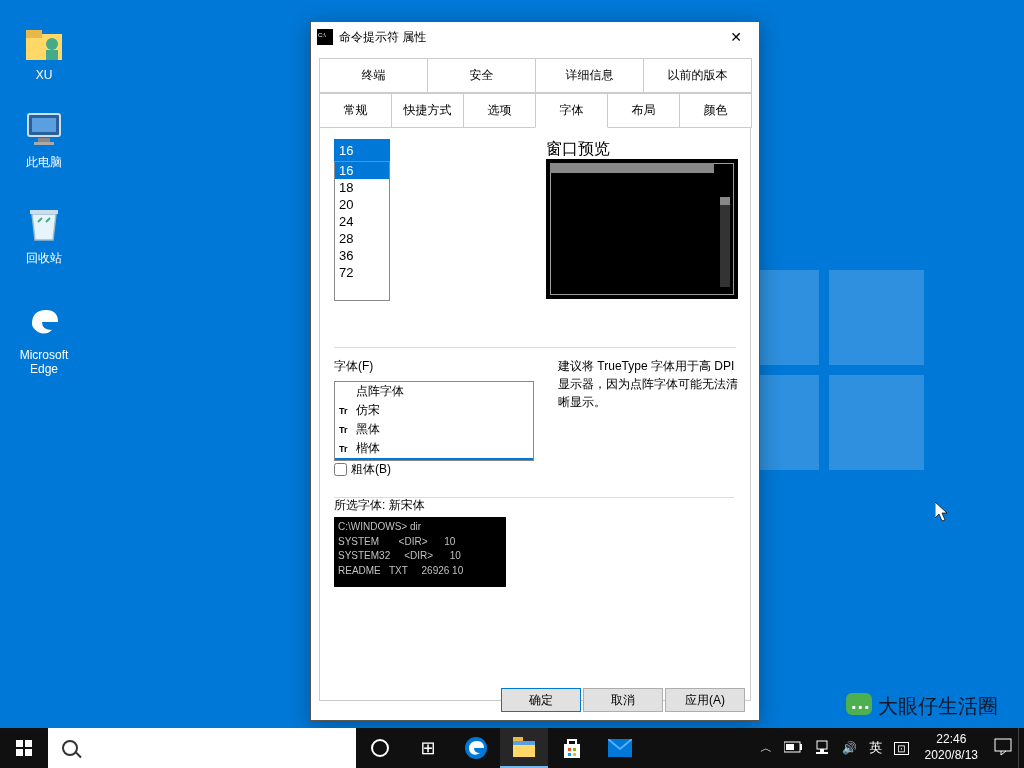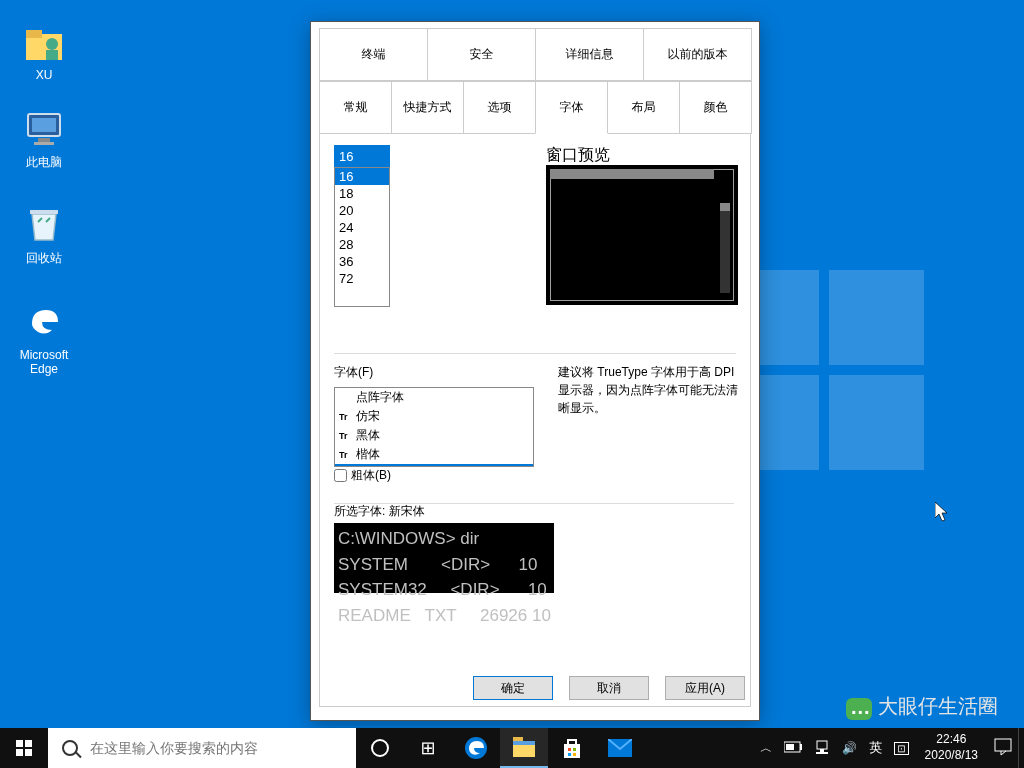--- a/index.html
+++ b/index.html
@@ -24,21 +24,21 @@
 
 .dialog { position:absolute; left:310px; top:21px; width:450px; height:700px; background:#fff; border:1px solid #555; box-shadow:0 4px 20px rgba(0,0,0,0.3); }
 .titlebar { height:30px; display:flex; align-items:center; padding-left:6px; font-size:12px; }
 .titlebar .cmd-icon { width:16px; height:16px; background:#000; margin-right:6px; position:relative; }
 .titlebar .cmd-icon::after { content:"C:\\"; color:#fff; font-size:6px; position:absolute; left:1px; top:3px; }
 .titlebar .title { flex:1; }
 .titlebar .close { width:46px; height:30px; display:flex; align-items:center; justify-content:center; cursor:pointer; font-size:14px; }
 
 .tabs { padding:6px 8px 0 8px; font-size:12px; }
 .tab-row { display:flex; }
-.tab { flex:1; text-align:center; padding:17px 0; border:1px solid #ccc; background:#fff; cursor:pointer; margin-right:-1px; }
+.tab { flex:1; text-align:center; padding:8px 0; border:1px solid #ccc; background:#fff; cursor:pointer; margin-right:-1px; }
 .tab.active { border-bottom:1px solid #fff; position:relative; z-index:2; background:#fff; }
 .tab-row.row2 { position:relative; z-index:1; }
 .tab-content { border:1px solid #ccc; border-top:none; margin-top:-1px; padding:12px 14px; height:574px; position:relative; }
 
 .group-label { font-size:12px; margin-bottom:6px; }
 
 .size-section { display:flex; gap:0; }
 .size-input-wrap { width:56px; }
 .size-input { width:56px; height:22px; border:1px solid #0078d7; font-size:13px; padding-left:4px; background:#0078d7; color:#fff; }
 .size-list { width:56px; height:140px; border:1px solid #888; overflow-y:scroll; font-size:13px; }
@@ -57,26 +57,26 @@
 .font-list div { padding:1px 4px; display:flex; align-items:center; }
 .font-list .tt { display:inline-block; width:14px; font-size:9px; font-weight:bold; margin-right:3px; }
 .font-list div.sel { background:#0078d7; color:#fff; }
 
 .font-hint { position:absolute; left:238px; top:230px; width:185px; font-size:12px; line-height:1.5; }
 
 .bold-check { font-size:12px; display:flex; align-items:center; }
 .bold-check input { margin-right:4px; }
 
 .selected-font { position:absolute; left:14px; top:370px; font-size:12px; }
-.sample { position:absolute; left:14px; top:390px; width:220px; height:70px; background:#000; color:#c0c0c0; font-family:"SimSun",monospace; font-size:17px; padding:3px 4px; line-height:1.45; white-space:pre; }
+.sample { position:absolute; left:14px; top:390px; width:172px; height:70px; background:#000; color:#c0c0c0; font-family:"SimSun",monospace; font-size:10px; padding:3px 4px; line-height:1.45; white-space:pre; }
 
 .char-info { position:absolute; left:240px; top:390px; font-size:12px; line-height:1.9; }
 .char-info .num { display:inline-block; width:24px; text-align:right; margin-right:4px; }
 
-.buttons { position:absolute; bottom:20px; right:14px; display:flex; gap:16px; }
+.buttons { position:absolute; bottom:8px; right:14px; display:flex; gap:2px; }
 .buttons button { width:80px; height:24px; font-size:12px; background:#e1e1e1; border:1px solid #adadad; cursor:pointer; }
 .buttons button:first-child { border:1px solid #0078d7; }
 
 
 .taskbar { position:absolute; bottom:0; left:0; width:100%; height:40px; background:#101010; display:flex; align-items:center; color:#fff; }
 .start { width:48px; height:40px; display:flex; align-items:center; justify-content:center; cursor:pointer; }
 .start-logo { width:16px; height:16px; position:relative; }
 .start-logo span { position:absolute; width:7px; height:7px; background:#fff; }
 .start-logo .a{left:0;top:0}.start-logo .b{right:0;top:0}.start-logo .c{left:0;bottom:0}.start-logo .d{right:0;bottom:0}
 .searchbox { width:308px; height:40px; background:#fff; display:flex; align-items:center; padding-left:14px; }
@@ -85,21 +85,21 @@
 .searchbox input { border:none; outline:none; font-size:14px; color:#666; width:240px; }
 .tb-icons { display:flex; height:40px; }
 .tb-btn { width:48px; height:40px; display:flex; align-items:center; justify-content:center; cursor:pointer; font-size:18px; }
 .tb-btn.active { background:#272727; border-bottom:2px solid #76b9ed; }
 
 .tray { margin-left:auto; display:flex; align-items:center; height:40px; font-size:12px; }
 .tray-ic { padding:0 6px; cursor:pointer; }
 .clock { text-align:center; padding:0 10px; line-height:1.3; font-size:12px; }
 
 
-.wm-text { position:absolute; right:26px; bottom:48px; color:#e5e5e5; font-size:20px; font-weight:500; display:flex; align-items:flex-end; }
+.wm-text { position:absolute; right:26px; bottom:48px; color:#0f172a; font-size:20px; font-weight:500; display:flex; align-items:flex-start; }
 .wm-text .wechat { width:26px; height:22px; background:#4caf50; border-radius:6px; margin-right:6px; position:relative; }
 .wm-text .wechat::after { content:"..."; color:#fff; position:absolute; left:5px; top:-2px; font-weight:bold; letter-spacing:1px; }
 
 .cursor { position:absolute; left:935px; top:502px; font-size:18px; color:#fff; pointer-events:none; }
 
 .hr-sep { border:none; border-top:1px solid #ddd; margin:14px 0 10px; }
 </style>
 </head>
 <body>
 
@@ -146,20 +146,25 @@
   <div class="ic">
     <svg viewBox="0 0 44 44">
         <rect width="44" height="44" fill="#0078d7"></rect>
         <path d="M10 24 Q10 10 24 10 Q36 10 36 22 L20 22 Q20 30 30 30 Q24 36 16 32 Q10 28 10 24" fill="#fff"></path>
       </svg>
   </div>
   <div style="line-height:1.2">Microsoft Edge</div>
 </div>
 
 <div class="dialog">
+  <div class="titlebar">
+    <div class="cmd-icon"></div>
+    <div class="title">命令提示符 属性</div>
+    <div class="close">✕</div>
+  </div>
 
   <div class="tabs">
     <div class="tab-row">
       <div class="tab">终端</div>
       <div class="tab">安全</div>
       <div class="tab">详细信息</div>
       <div class="tab">以前的版本</div>
     </div>
     <div class="tab-row row2">
       <div class="tab">常规</div>
@@ -262,21 +267,20 @@
   <div class="start">
     <div class="start-logo">
         <span class="a"></span>
         <span class="b"></span>
         <span class="c"></span>
         <span class="d"></span>
       </div>
   </div>
   <div class="searchbox">
     <div class="mag"></div>
-    <input placeholder="在这里输入你要搜索的内容" style="">
   </div>
   <div class="tb-icons">
     <div class="tb-btn">
         <span style="width:18px;height:18px;border:2px solid #fff;border-radius:50%"></span>
       </div>
     <div class="tb-btn">
         <span>⊞</span>
       </div>
     <div class="tb-btn">
         <svg width="24" height="24">

